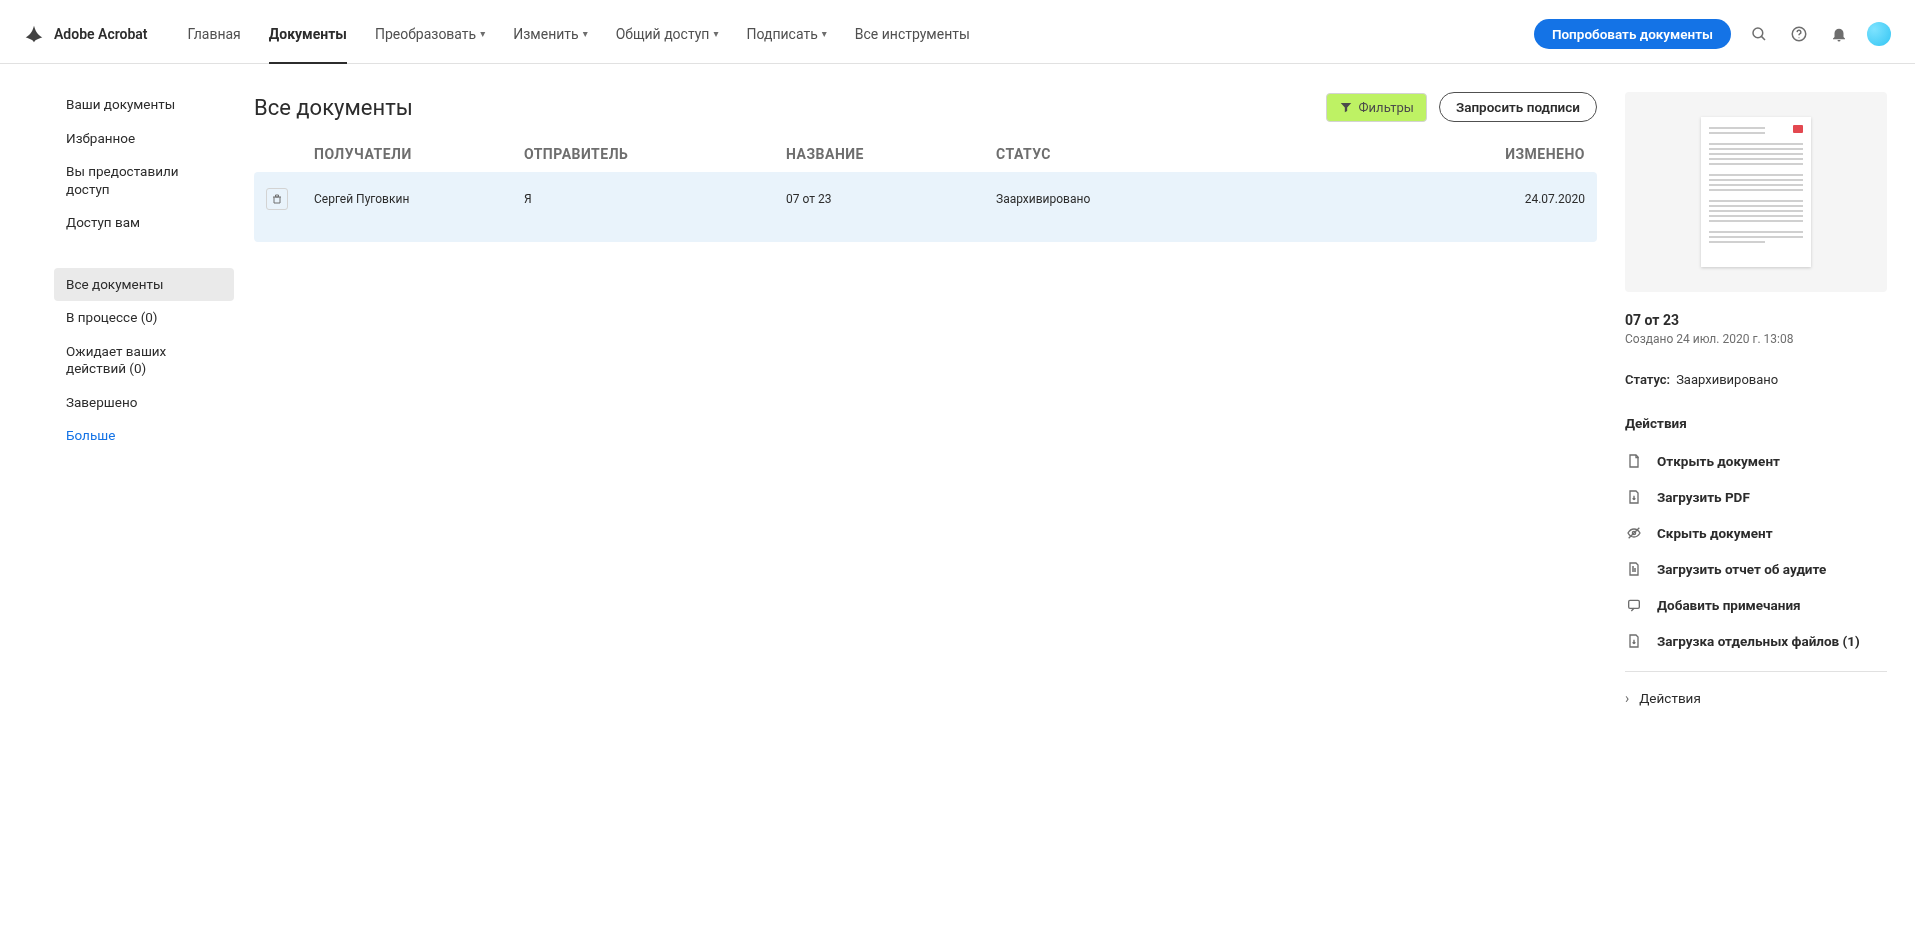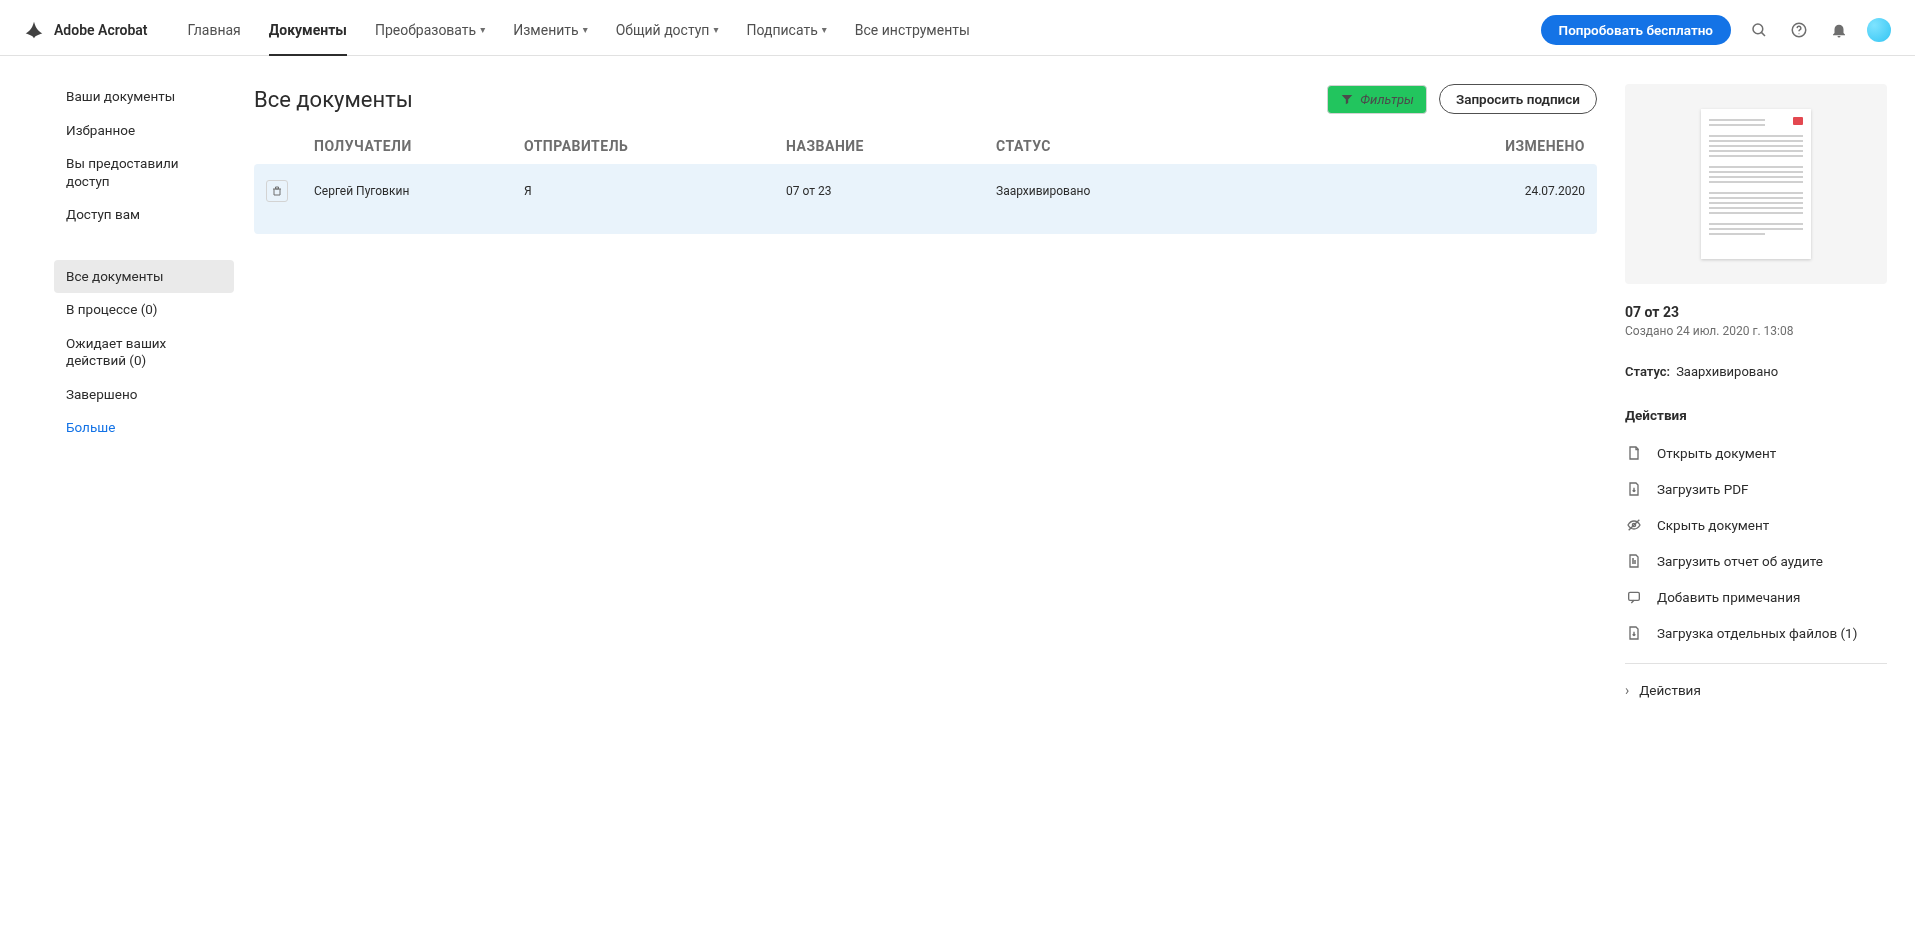--- a/index.html
+++ b/index.html
@@ -1,17 +1,17 @@
 <!DOCTYPE html>
 <html><head>
 <meta charset="utf-8">
 <style>
 * { margin: 0; padding: 0; box-sizing: border-box; font-family: -apple-system, BlinkMacSystemFont, "Segoe UI", Roboto, Helvetica, Arial, sans-serif; }
 body { background: #fff; color: #2c2c2c; }
-.topbar { height: 56px; border-bottom: 1px solid #e1e1e1; border-top: 4px solid transparent; display: flex; align-items: center; padding: 0 24px; gap: 16px; }
+.topbar { height: 64px; border-bottom: 1px solid #e1e1e1; border-top: 4px solid transparent; display: flex; align-items: center; padding: 0 24px; gap: 16px; }
 .logo-block { display: flex; align-items: center; gap: 10px; margin-right: 24px; }
 .logo-block svg { width: 20px; height: 20px; }
 .app-name { font-weight: 600; font-size: 14px; color: #2c2c2c; }
 .nav { display: flex; align-items: center; gap: 28px; height: 100%; justify-content: center; }
 .nav-item { font-size: 14px; color: #505050; cursor: pointer; height: 100%; display: flex; align-items: center; position: relative; }
 .nav-item.active { color: #2c2c2c; font-weight: 700; }
 .nav-item.active::after { content: ""; position: absolute; bottom: -1px; left: 0; right: 0; height: 2px; background: #2c2c2c; }
 .nav-item .chev { margin-left: 4px; font-size: 10px; color: #6e6e6e; }
 .spacer { flex: 1; }
 .cta-btn { background: #1473e6; color: #fff; border: none; border-radius: 16px; padding: 7px 18px; font-size: 13.5px; font-weight: 600; cursor: pointer; }
@@ -19,21 +19,21 @@
 .avatar { width: 24px; height: 24px; border-radius: 50%; background: radial-gradient(circle at 30% 30%, #7ee3ff, #33c5f3); cursor: pointer; }
 .body { display: flex; min-height: calc(100vh - 56px); }
 .sidebar { width: 200px; padding: 24px 10px; flex-shrink: 0; margin-left: 44px; }
 .side-group { margin-bottom: 28px; }
 .side-item { font-size: 13.5px; color: #2c2c2c; padding: 8px 12px; border-radius: 4px; cursor: pointer; line-height: 1.3; }
 .side-item.active { background: #eaeaea; }
 .side-item.link { color: #1473e6; }
 .main { flex: 1; padding: 28px 28px 28px 10px; min-width: 0; }
 .page-head { display: flex; align-items: center; gap: 12px; margin-bottom: 24px; }
 .page-title { font-size: 22px; font-weight: 400; color: #2c2c2c; flex: 1; }
-.filter-btn { display: flex; align-items: center; gap: 6px; border: 1px solid #d3d3d3; background: #22c55e; border-radius: 4px; padding: 6px 12px; font-size: 13px; color: #4b4b4b; cursor: pointer; font-style: italic; }
+.filter-btn { display: flex; align-items: center; gap: 6px; border: 1px solid #d3d3d3; background: #bef264; border-radius: 4px; padding: 6px 12px; font-size: 13px; color: #4b4b4b; cursor: pointer; }
 .pill-btn { border: 1.5px solid #505050; background: #fff; border-radius: 16px; padding: 6px 16px; font-size: 13.5px; font-weight: 600; color: #2c2c2c; cursor: pointer; }
 .table { width: 100%; }
 .thead { display: flex; padding: 0 12px 10px 60px; font-size: 14px; letter-spacing: 0.5px; color: #6e6e6e; text-transform: uppercase; font-weight: 700; }
 .col-recip { flex: 0 0 210px; }
 .col-sender { flex: 0 0 220px; }
 .col-title { flex: 0 0 210px; margin-left: 42px; }
 .col-status { flex: 1; }
 .col-changed { flex: 0 0 120px; text-align: right; }
 .row { display: flex; align-items: center; padding: 16px 12px 32px 12px; background: #e9f3fb; border-radius: 4px; font-size: 12px; color: #2c2c2c; cursor: pointer; }
 .row-icon { width: 48px; display:flex; }
@@ -43,21 +43,21 @@
 .thumb-page { width: 110px; height: 150px; background: #fff; box-shadow: 0 1px 3px rgba(0,0,0,.18); padding: 10px 8px; position: relative; }
 .thumb-page::before { content:""; position:absolute; top:8px; right:8px; width:10px; height:8px; background:#e34850; border-radius:1px; }
 .thumb-line { height: 2px; background: #d0d0d0; margin-bottom: 3px; }
 .thumb-line.short { width: 60%; }
 .thumb-gap { height: 6px; }
 .doc-title { font-weight: 700; font-size: 14px; margin-bottom: 4px; }
 .doc-sub { font-size: 12px; color: #6e6e6e; margin-bottom: 26px; }
 .status-line { font-size: 13px; margin-bottom: 28px; }
 .status-line b { font-weight: 600; margin-right: 6px; }
 .section-label { font-weight: 700; font-size: 13.5px; margin-bottom: 12px; }
-.action-item { display: flex; align-items: center; gap: 14px; padding: 9px 0; color: #2c2c2c; cursor: pointer; }
+.action-item { display: flex; align-items: center; gap: 14px; padding: 9px 0; color: #2c2c2c; cursor: pointer; font-weight: bold; }
 .action-item .ico { width: 18px; height: 18px; color: #6e6e6e; display:flex; align-items:center; justify-content:center; }
 .divider { border: none; border-top: 1px solid #e1e1e1; margin: 12px 0; }
 .expand-item { display: flex; align-items: center; gap: 10px; padding: 6px 0; cursor: pointer; }
 .expand-item .chev2 { font-size: 14px; color: #6e6e6e; }
 svg { display: block; }
 </style>
 </head>
 <body>
 
 <div class="topbar">
@@ -90,21 +90,21 @@
       </div>
     <div class="nav-item">
         <span>Подписать</span>
         <span class="chev">▾</span>
       </div>
     <div class="nav-item">
         <span>Все инструменты</span>
       </div>
   </div>
   <div class="spacer"></div>
-  <button class="cta-btn">Попробовать бесплатно</button>
+  <button class="cta-btn">Попробовать документы</button>
   <span class="top-icon">
     <svg width="18" height="18" viewBox="0 0 24 24" fill="none" stroke="currentColor" stroke-width="2">
         <circle cx="10.5" cy="10.5" r="6.5"></circle>
         <line x1="20" y1="20" x2="15.2" y2="15.2"></line>
       </svg>
   </span>
   <span class="top-icon">
     <svg width="18" height="18" viewBox="0 0 24 24" fill="none" stroke="currentColor" stroke-width="2">
         <circle cx="12" cy="12" r="9"></circle>
         <path d="M9.5 9.5a2.5 2.5 0 1 1 3.5 2.3c-.9.4-1 1-1 1.7"></path>

